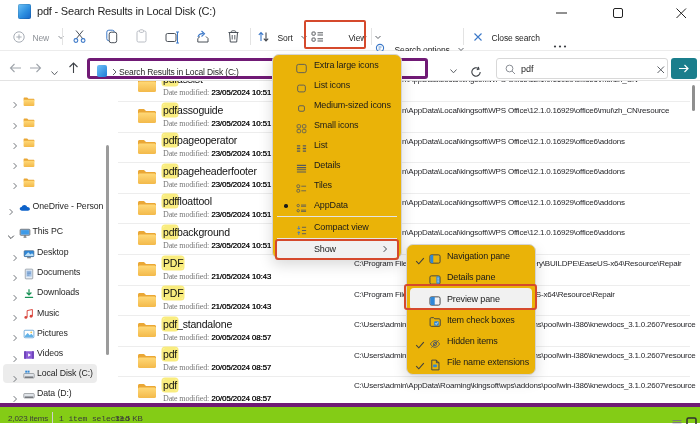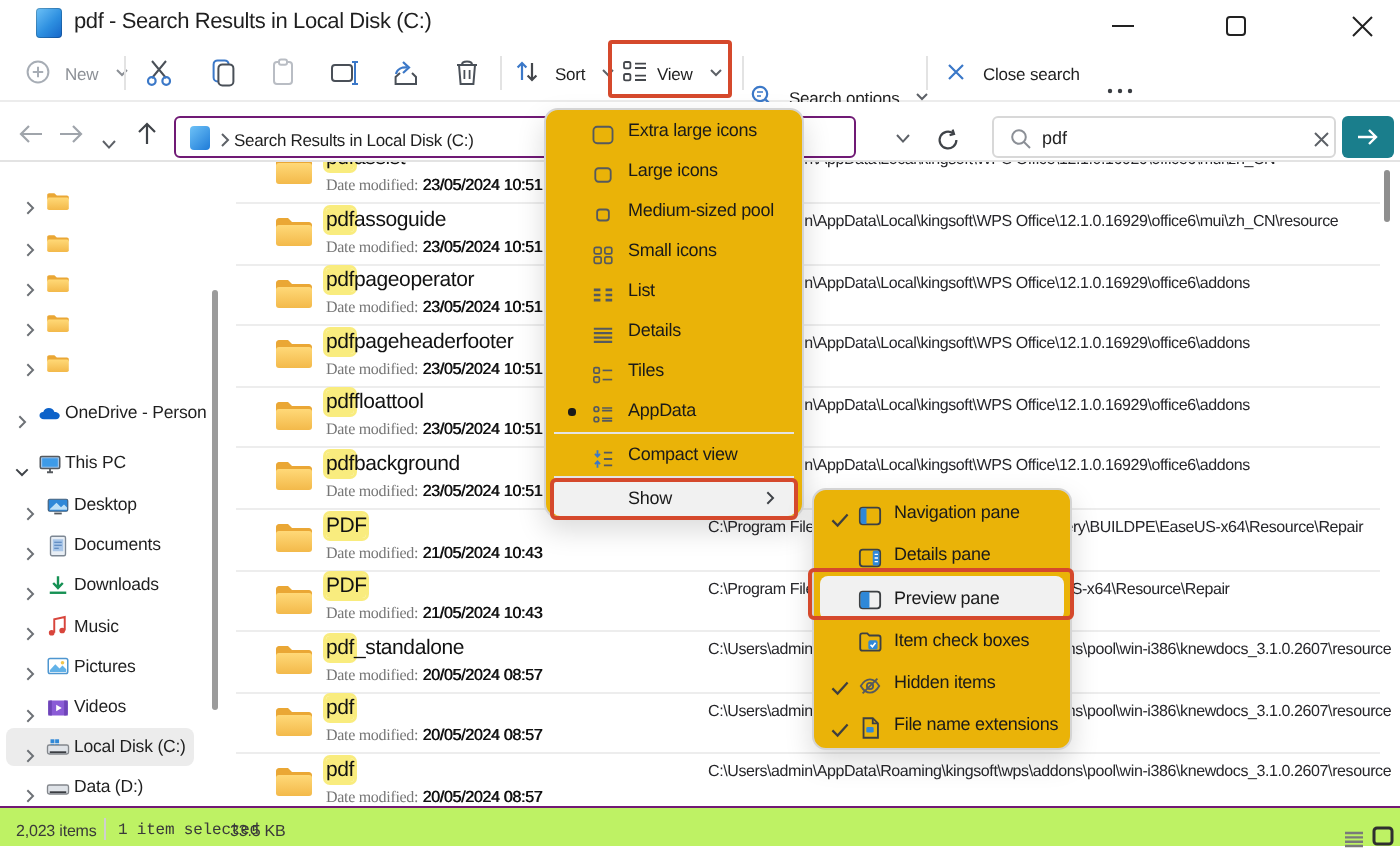--- a/index.html
+++ b/index.html
@@ -16,21 +16,21 @@
   .winctl { position:absolute; top:0; width:30px; height:22px; }
   #btn-min  { left:546px; } #btn-max { left:603px; } #btn-close { left:666px; }
 
   
   #toolbar { position:absolute; left:0; top:22px; width:700px; height:29px; background:#fff; border-bottom:1px solid #ececec; }
   .tbtxt { font-size:8.5px; letter-spacing:-0.1px; color:#1f1f1f; }
   .tsep { position:absolute; top:6px; width:1px; height:17px; background:#e3e3e3; }
 
   
   #addressrow { position:absolute; left:0; top:51px; width:700px; height:30px; background:#fff; border-bottom:1px solid #e3e3e3; }
-  #addressbox { position:absolute; left:87px; top:7px; width:341px; height:21px; border:1px solid #701a75; border-radius:3px; background:#fff; }
+  #addressbox { position:absolute; left:87px; top:7px; width:341px; height:21px; border:3px solid #701a75; border-radius:3px; background:#fff; }
   #searchbox  { position:absolute; left:496px; top:7px; width:172px; height:21px; border:1px solid #d8d8d8; border-radius:3px; background:#fff; }
   #go-button  { position:absolute; left:671px; top:7px; width:26px; height:21px; border-radius:3px; background:#1a7e8c; }
 
   
   #sidebar { position:absolute; left:0; top:81px; width:117px; height:323px; background:#fff; overflow:hidden; }
   .side-row { position:absolute; left:0; width:117px; height:20px; }
   .side-label { position:absolute; top:5px; font-size:8.75px; letter-spacing:-0.1px; color:#1f1f1f; white-space:nowrap; }
   .side-chev { position:absolute; top:5.5px; width:8px; height:8px; }
   .side-icon { position:absolute; top:3.5px; width:13px; height:13px; }
   #side-sel { position:absolute; left:3px; width:94px; height:19px; background:#ececec; border-radius:4px; }
@@ -43,21 +43,21 @@
   .ficon { position:absolute; left:19px; top:7px; width:20px; height:16px; }
   .fname { position:absolute; left:45px; top:2.5px; font-size:10.5px; letter-spacing:-0.2px; color:#111; white-space:nowrap; }
   .fname .hl { background:#f9ec7e; border-radius:2px; box-shadow:0 0 0 1.5px #f9ec7e; }
   .fdate { position:absolute; left:45px; top:17.5px; font-size:8px; letter-spacing:-0.15px; white-space:nowrap; }
   .fdate .lbl { color:#767676;font-family:Liberation Serif, serif; }
   .fdate .val { color:#111; text-shadow:0.3px 0 0 #111; }
   .fpath { position:absolute; left:236px; top:5px; font-size:8px; letter-spacing:-0.2px; color:#26262a; white-space:nowrap; }
   #list-scrollbar { position:absolute; left:692px; top:85px; width:2.5px; height:26px; background:#8f8f8f; border-radius:2px; }
 
   
-  #statusbar { position:absolute; left:0; top:403px; width:700px; height:20px; background:#bef264; border-top:1px solid #701a75; z-index:40; }
+  #statusbar { position:absolute; left:0; top:403px; width:700px; height:20px; background:#84cc16; border-top:4px solid #701a75; z-index:40; }
   .sttxt { position:absolute; top:6.5px; font-size:8px; letter-spacing:-0.1px; color:#3a3a3a; }
   #st-sep { position:absolute; left:52px; top:5px; width:1px; height:11px; background:#cfcfcf; }
   .stview { position:absolute; top:7px; z-index:60; }
 
   
   .menu { position:absolute; background:#eab308; border:1px solid #d4d4d4; border-radius:7px;
           box-shadow:0 6px 14px rgba(0,0,0,.15); z-index:20; }
   #view-menu { left:272px; top:54px; width:130px; height:205px; padding-top:0.5px; }
   .vm-item { position:relative; height:20px; }
   .vm-icon { position:absolute; left:23px; top:4.5px; width:11px; height:11px; }
@@ -175,21 +175,21 @@
         <path d="M1.5 3 L4 5.5 L6.5 3" stroke="#5d6167" stroke-width="1" fill="none"></path>
       </svg>
     </div>
 
     <div class="abs" style="left:311px; top:5px;">
       <svg width="13" height="13" style="vertical-align:-2px;">
         <rect x="1" y="2" width="3.2" height="3.2" rx="0.8" fill="none" stroke="#44474c" stroke-width="0.9"></rect>
         <rect x="1" y="8" width="3.2" height="3.2" rx="0.8" fill="none" stroke="#44474c" stroke-width="0.9"></rect>
         <path d="M6.5 2.8 H12 M6.5 5 H12 M6.5 8.8 H12 M6.5 11 H12" stroke="#44474c" stroke-width="0.9"></path>
       </svg>
-      <span class="tbtxt" style="margin-left:0;">View</span>
+      <span class="tbtxt" style="margin-left:20px;">View</span>
       <svg width="8" height="8" style="margin-left:3px;">
         <path d="M1.5 3 L4 5.5 L6.5 3" stroke="#5d6167" stroke-width="1" fill="none"></path>
       </svg>
     </div>
     <div class="tsep" style="left:371px;"></div>
 
     <div class="abs" style="left:375px; top:17px;">
       <svg width="12" height="12" style="vertical-align:-2px;">
         <circle cx="5" cy="5" r="3.6" fill="none" stroke="#3b78c8" stroke-width="1.1"></circle>
         <path d="M7.8 7.8 L11 11" stroke="#3b78c8" stroke-width="1.1"></path>
@@ -572,27 +572,27 @@
       <div class="vm-item">
       <div class="vm-icon"><svg viewBox="0 0 12 12" width="11" height="11">
             <rect x="0.8" y="1.5" width="10.4" height="9" rx="2" fill="none" stroke="#55595e" stroke-width="1"></rect>
           </svg></div>
       <div class="vm-label">Extra large icons</div>
       </div>
       <div class="vm-item">
       <div class="vm-icon"><svg viewBox="0 0 12 12" width="11" height="11">
             <rect x="1.8" y="2.3" width="8.4" height="7.4" rx="1.8" fill="none" stroke="#55595e" stroke-width="1"></rect>
           </svg></div>
-      <div class="vm-label">Large icons</div>
+      <div class="vm-label">List icons</div>
       </div>
       <div class="vm-item">
       <div class="vm-icon"><svg viewBox="0 0 12 12" width="11" height="11">
             <rect x="2.8" y="3" width="6.4" height="6" rx="1.5" fill="none" stroke="#55595e" stroke-width="1"></rect>
           </svg></div>
-      <div class="vm-label">Medium-sized pool</div>
+      <div class="vm-label">Medium-sized icons</div>
       </div>
       <div class="vm-item">
       <div class="vm-icon"><svg viewBox="0 0 12 12" width="11" height="11">
             <g fill="none" stroke="#55595e" stroke-width="0.9">
               <rect x="1.2" y="1.8" width="3.8" height="3.6" rx="1"></rect>
               <rect x="7" y="1.8" width="3.8" height="3.6" rx="1"></rect>
               <rect x="1.2" y="7" width="3.8" height="3.6" rx="1"></rect>
               <rect x="7" y="7" width="3.8" height="3.6" rx="1"></rect>
             </g>
           </svg></div>

